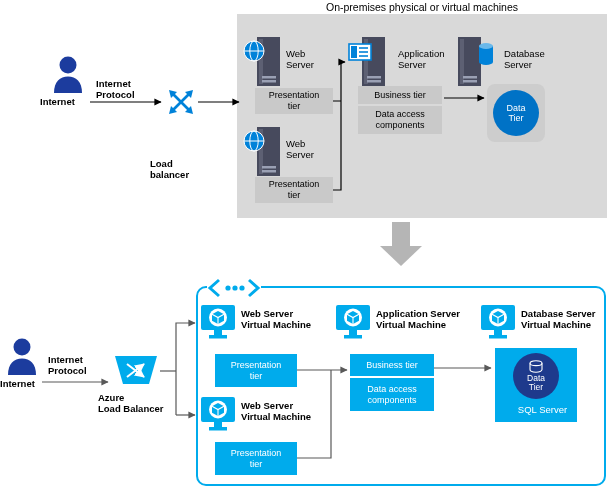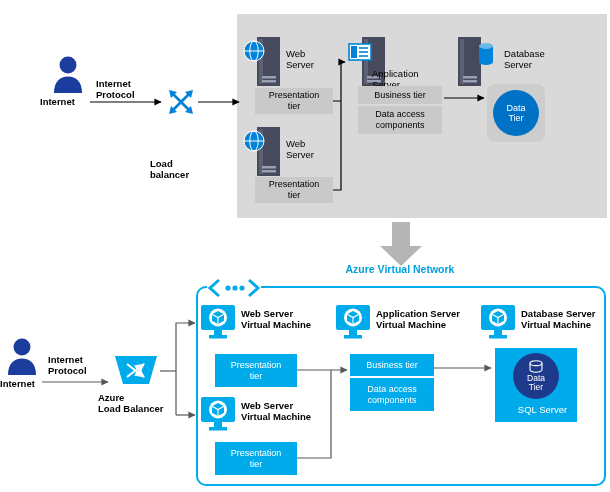--- a/index.html
+++ b/index.html
@@ -30,20 +30,21 @@
   svg { display:block; }
   .overlay { pointer-events:none; }
 </style>
 </head>
 <body>
 
 <div class="canvas">
 
   <div class="abs panel" style="left:237px; top:14px; width:370px; height:204px;"></div>
 
+  <div class="abs onprem-title" style="left:237px; top:1px; width:370px;">On-premises physical or virtual machines</div>
 
   <div class="abs" style="left:52px; top:56px;">
     <svg width="32" height="38" viewBox="0 0 32 38">
       <circle cx="16" cy="9" r="8.5" fill="#1c3c9e"></circle>
       <path d="M2 37 C2 25.5 8 20.5 16 20.5 C24 20.5 30 25.5 30 37 Z" fill="#1c3c9e"></path>
     </svg>
   </div>
   <div class="abs lbl bold center" style="left:40px; top:96px; width:56px;">Internet</div>
 
   <div class="abs lbl bold center pre" style="left:96px; top:78px; width:62px;">Internet
@@ -106,21 +107,21 @@
       <rect x="16" y="3" width="4" height="45" fill="#5d6073"></rect>
       <rect x="19" y="40" width="14" height="2.5" fill="#9aa0b4"></rect>
       <rect x="19" y="44" width="14" height="2.5" fill="#9aa0b4"></rect>
       <rect x="1" y="8" width="22" height="16" fill="#fff" stroke="#0082d9" stroke-width="1.6"></rect>
       <rect x="3" y="10" width="6" height="12" fill="#0082d9"></rect>
       <line x1="11" y1="12" x2="20" y2="12" stroke="#0082d9" stroke-width="1.6"></line>
       <line x1="11" y1="16" x2="20" y2="16" stroke="#0082d9" stroke-width="1.6"></line>
       <line x1="11" y1="20" x2="20" y2="20" stroke="#0082d9" stroke-width="1.6"></line>
     </svg>
   </div>
-  <div class="abs lbl pre" style="left:372px; top:48px;margin-top:20px;">Application
+  <div class="abs lbl pre" style="left:398px; top:48px;">Application
 Server</div>
   <div class="abs tier-gray" style="left:358px; top:86px; width:84px; height:18px;">Business tier</div>
   <div class="abs tier-gray" style="left:358px; top:106px; width:84px; height:28px;">Data access
 components</div>
 
   <div class="abs" style="left:455px; top:36px;">
     <svg width="40" height="52" viewBox="0 0 40 52">
       <rect x="3" y="1" width="23" height="49" fill="#474a5d"></rect>
       <rect x="5" y="3" width="4" height="45" fill="#5d6073"></rect>
       <rect x="8" y="40" width="14" height="2.5" fill="#9aa0b4"></rect>
@@ -131,21 +132,20 @@
   </div>
   <div class="abs lbl pre" style="left:496px; top:48px;margin-left:8px;">Database
 Server</div>
   <div class="abs datatier-outer" style="left:487px; top:84px; width:58px; height:58px;"></div>
   <div class="abs circle-blue" style="left:493px; top:90px; width:46px; height:46px;">Data
 Tier</div>
 
   <div class="abs down-shaft" style="left:392px; top:222px;"></div>
   <div class="abs down-head" style="left:380px; top:246px;"></div>
 
-  <div class="abs azure-title" style="left:320px; top:263px; width:160px;">Azure Virtual Network</div>
   <div class="abs azure-box" style="left:196px; top:286px; width:410px; height:200px;"></div>
 
   <div class="abs code-chip" style="left:207px; top:277px; width:54px; height:22px;">
     <svg width="54" height="22" viewBox="0 0 54 22">
       <polyline points="12,3 3,11 12,19" stroke="#00abec" stroke-width="3" fill="none"></polyline>
       <circle cx="21" cy="11" r="2.6" fill="#00abec"></circle>
       <circle cx="28" cy="11" r="2.6" fill="#00abec"></circle>
       <circle cx="35" cy="11" r="2.6" fill="#00abec"></circle>
       <polyline points="42,3 51,11 42,19" stroke="#00abec" stroke-width="3" fill="none"></polyline>
     </svg>

